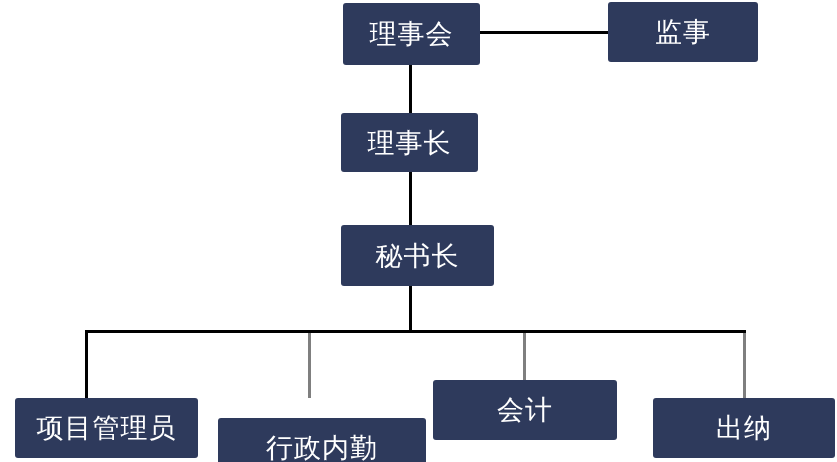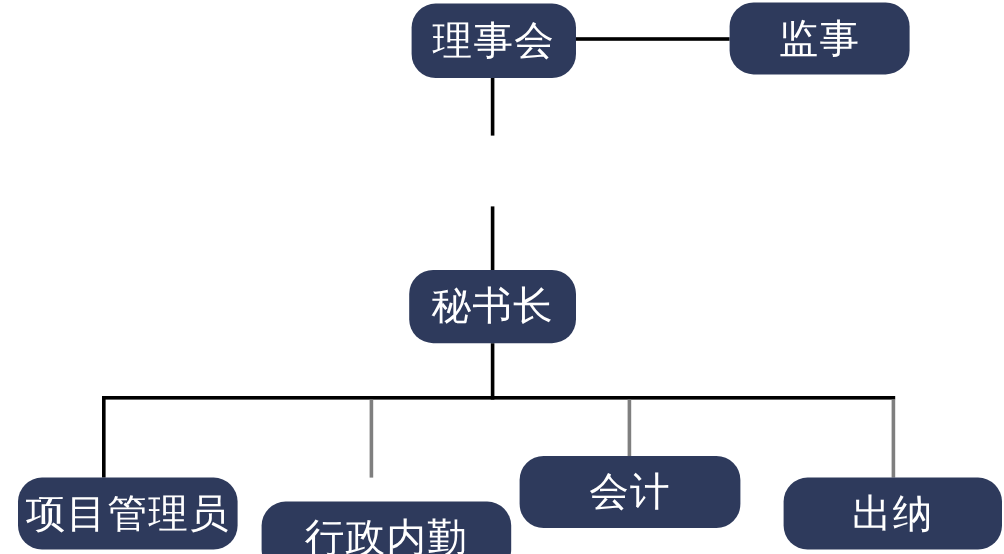--- a/index.html
+++ b/index.html
@@ -12,41 +12,41 @@
     position: relative;
     width: 837px;
     height: 462px;
     background: var(--bg, #ffffff);
     overflow: hidden;
   }
   .node {
     position: absolute;
     background: var(--node-fill, #2e3a5c);
     color: var(--node-text, #ffffff);
-    border-radius: 20px;
+    border-radius: 3px;
     display: flex;
     align-items: center;
     justify-content: center;
-    font-size: 33px;
+    font-size: 27px;
     letter-spacing: 1px;
     box-sizing: border-box;
     text-align: center;
     white-space: nowrap;
   }
   .connector {
     position: absolute;
   }
   .connector.black { background: var(--line-black, #000000); }
   .connector.gray  { background: var(--line-gray, #7f7f7f); }
 
   
   #node-board             { left: 343px; top: 3px;   width: 137px; height: 62px; }
   #node-supervisor        { left: 608px; top: 2px;   width: 150px; height: 60px; }
   #node-chairman          { left: 341px; top: 113px; width: 137px; height: 59px; }
-  #node-secretary-general { left: 341px; top: 225px; width: 139px; height: 61px; }
+  #node-secretary-general { left: 341px; top: 225px; width: 153px; height: 61px; }
   #node-project-manager   { left: 2px;   top: 398px; width: 183px; height: 60px; margin-left: 13px; }
   #node-admin-staff       { left: 218px; top: 418px; width: 208px; height: 60px; }
   #node-accountant        { left: 433px; top: 380px; width: 184px; height: 60px; }
   #node-cashier           { left: 653px; top: 398px; width: 182px; height: 60px; }
 
   
   #conn-board-supervisor   { left: 480px; top: 31px;  width: 128px; height: 3px; }
   #conn-board-chairman     { left: 409px; top: 65px;  width: 3px;   height: 48px; }
   #conn-chairman-secretary { left: 409px; top: 172px; width: 3px;   height: 53px; }
   #conn-secretary-rail     { left: 409px; top: 286px; width: 3px;   height: 47px; }
@@ -66,19 +66,20 @@
   <div class="connector black" id="conn-chairman-secretary"></div>
   <div class="connector black" id="conn-secretary-rail"></div>
   <div class="connector black" id="conn-rail"></div>
   <div class="connector black" id="conn-drop-project-manager"></div>
   <div class="connector gray" id="conn-drop-admin-staff"></div>
   <div class="connector gray" id="conn-drop-accountant"></div>
   <div class="connector gray" id="conn-drop-cashier"></div>
 
   <div class="node" id="node-board">理事会</div>
   <div class="node" id="node-supervisor">监事</div>
+  <div class="node" id="node-chairman">理事长</div>
   <div class="node" id="node-secretary-general">秘书长</div>
   <div class="node" id="node-project-manager">项目管理员</div>
   <div class="node" id="node-admin-staff">行政内勤</div>
   <div class="node" id="node-accountant">会计</div>
   <div class="node" id="node-cashier">出纳</div>
 
 </div>
 
 </body></html>

